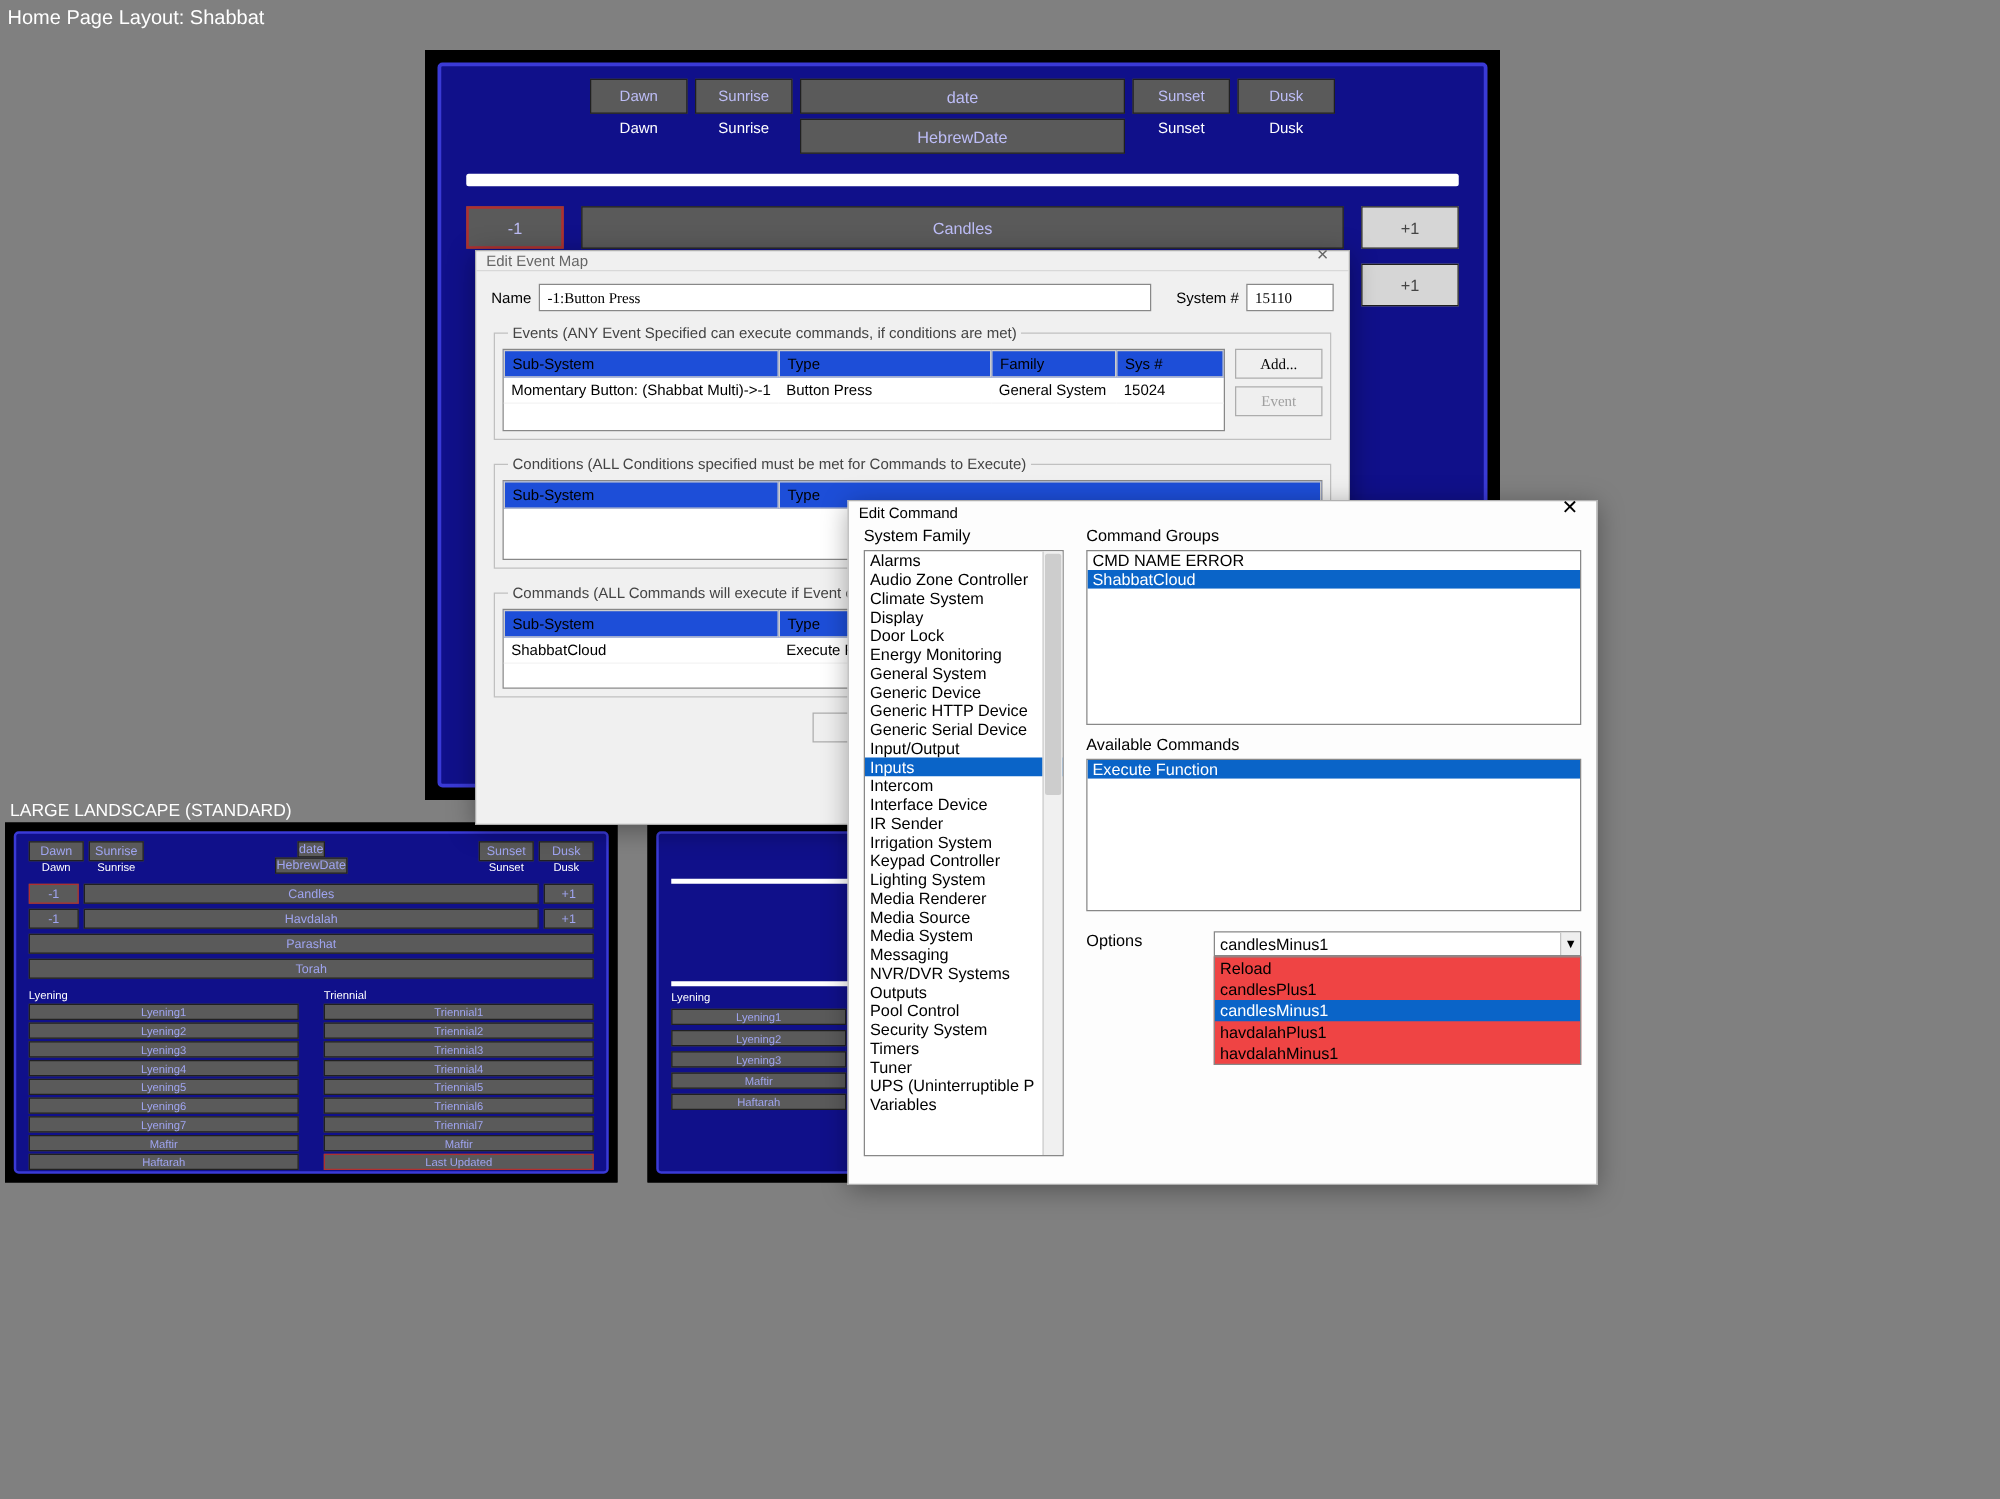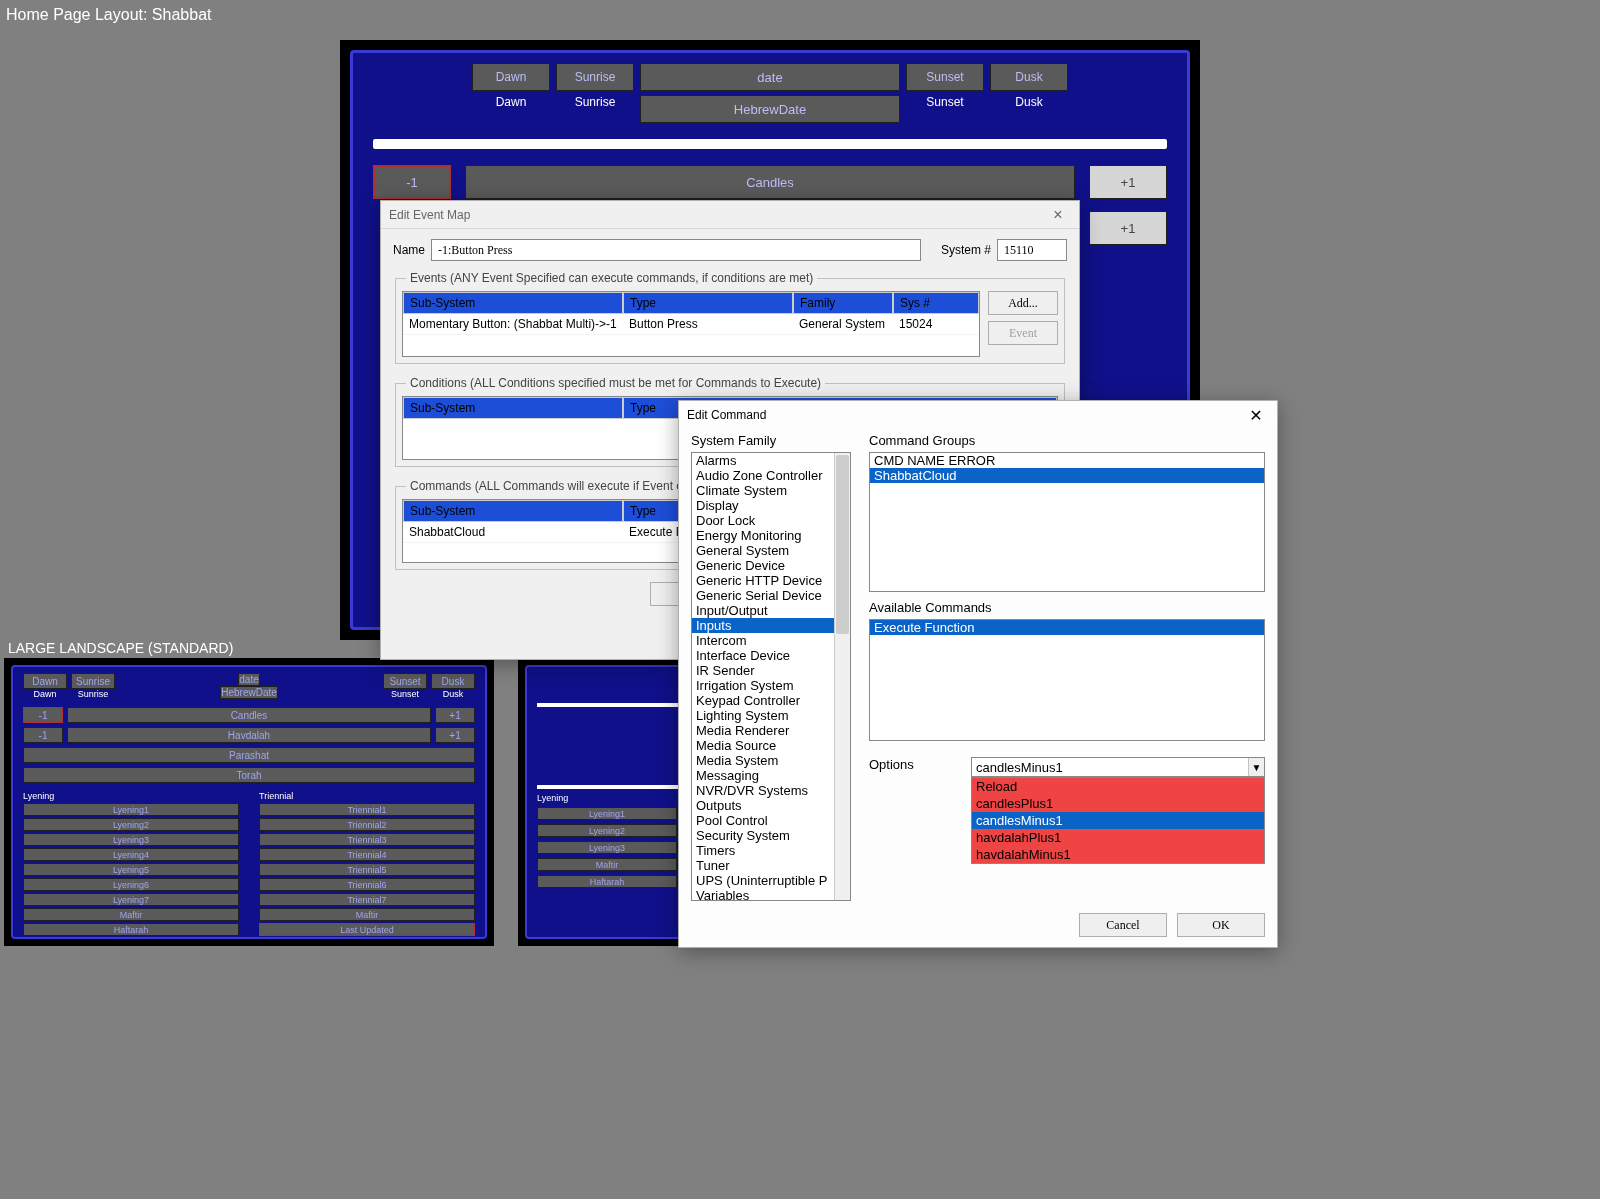--- a/index.html
+++ b/index.html
@@ -45,21 +45,21 @@
   .sm-lbl{color:#fff;font-size:9px;text-align:center}
   .sm-hr{height:4px;background:#fff}
   .sm-two{display:flex;gap:20px}
   .sm-col{flex:1;display:flex;flex-direction:column;gap:2px}
   .sm-col-head{color:#fff;font-size:9px}
   .sm-list-btn{background:#5a5a5a;border:1px solid #202020;color:#9fa4f0;height:13px;font-size:9px;display:flex;align-items:center;justify-content:center}
   .sm-list-btn.upd{border:1px solid #b03030}
 
   
   .dlg{position:absolute;background:#f0f0f0;border:1px solid #b0b0b0;box-shadow:0 4px 20px rgba(0,0,0,.35)}
-  .dlg-titlebar{height:28px;display:flex;align-items:center;padding:0 8px;border-bottom:1px solid #d8d8d8;color:#666}
+  .dlg-titlebar{height:16px;display:flex;align-items:flex-end;padding:0 8px;border-bottom:1px solid #d8d8d8;color:#666}
   .dlg-close{margin-left:auto;width:26px;height:22px;display:flex;align-items:center;justify-content:center;color:#666;font-size:16px}
 
   .dlg-eem{left:380px;top:200px;width:700px;height:460px}
   .dlg-body{padding:10px 12px;position:relative;height:calc(100% - 28px);overflow:hidden}
   .field-row{display:flex;align-items:center;gap:6px;margin-bottom:10px}
   .winput{background:#fff;border:1px solid #888;height:22px;padding:2px 6px;font:12px Tahoma}
   .fieldset{border:1px solid #c0c0c0;margin-bottom:12px;padding:6px}
   .fieldset-legend{color:#444;font-size:12px;padding:0 4px;margin-left:4px}
   .grid{background:#fff;border:1px solid #888}
   .grid-head{display:flex;background:#1d4ed8}
@@ -390,18 +390,14 @@
                 <div class="opt">Reload</div>
                 <div class="opt">candlesPlus1</div>
                 <div class="opt sel">candlesMinus1</div>
                 <div class="opt">havdalahPlus1</div>
                 <div class="opt">havdalahMinus1</div>
               </div>
      </div>
     </div>
    </div>
   </div>
-  <div class="ec-footer">
-   <button class="wbtn">Cancel</button>
-   <button class="wbtn">OK</button>
-  </div>
  </div>
 </div>
 
 </body></html>

